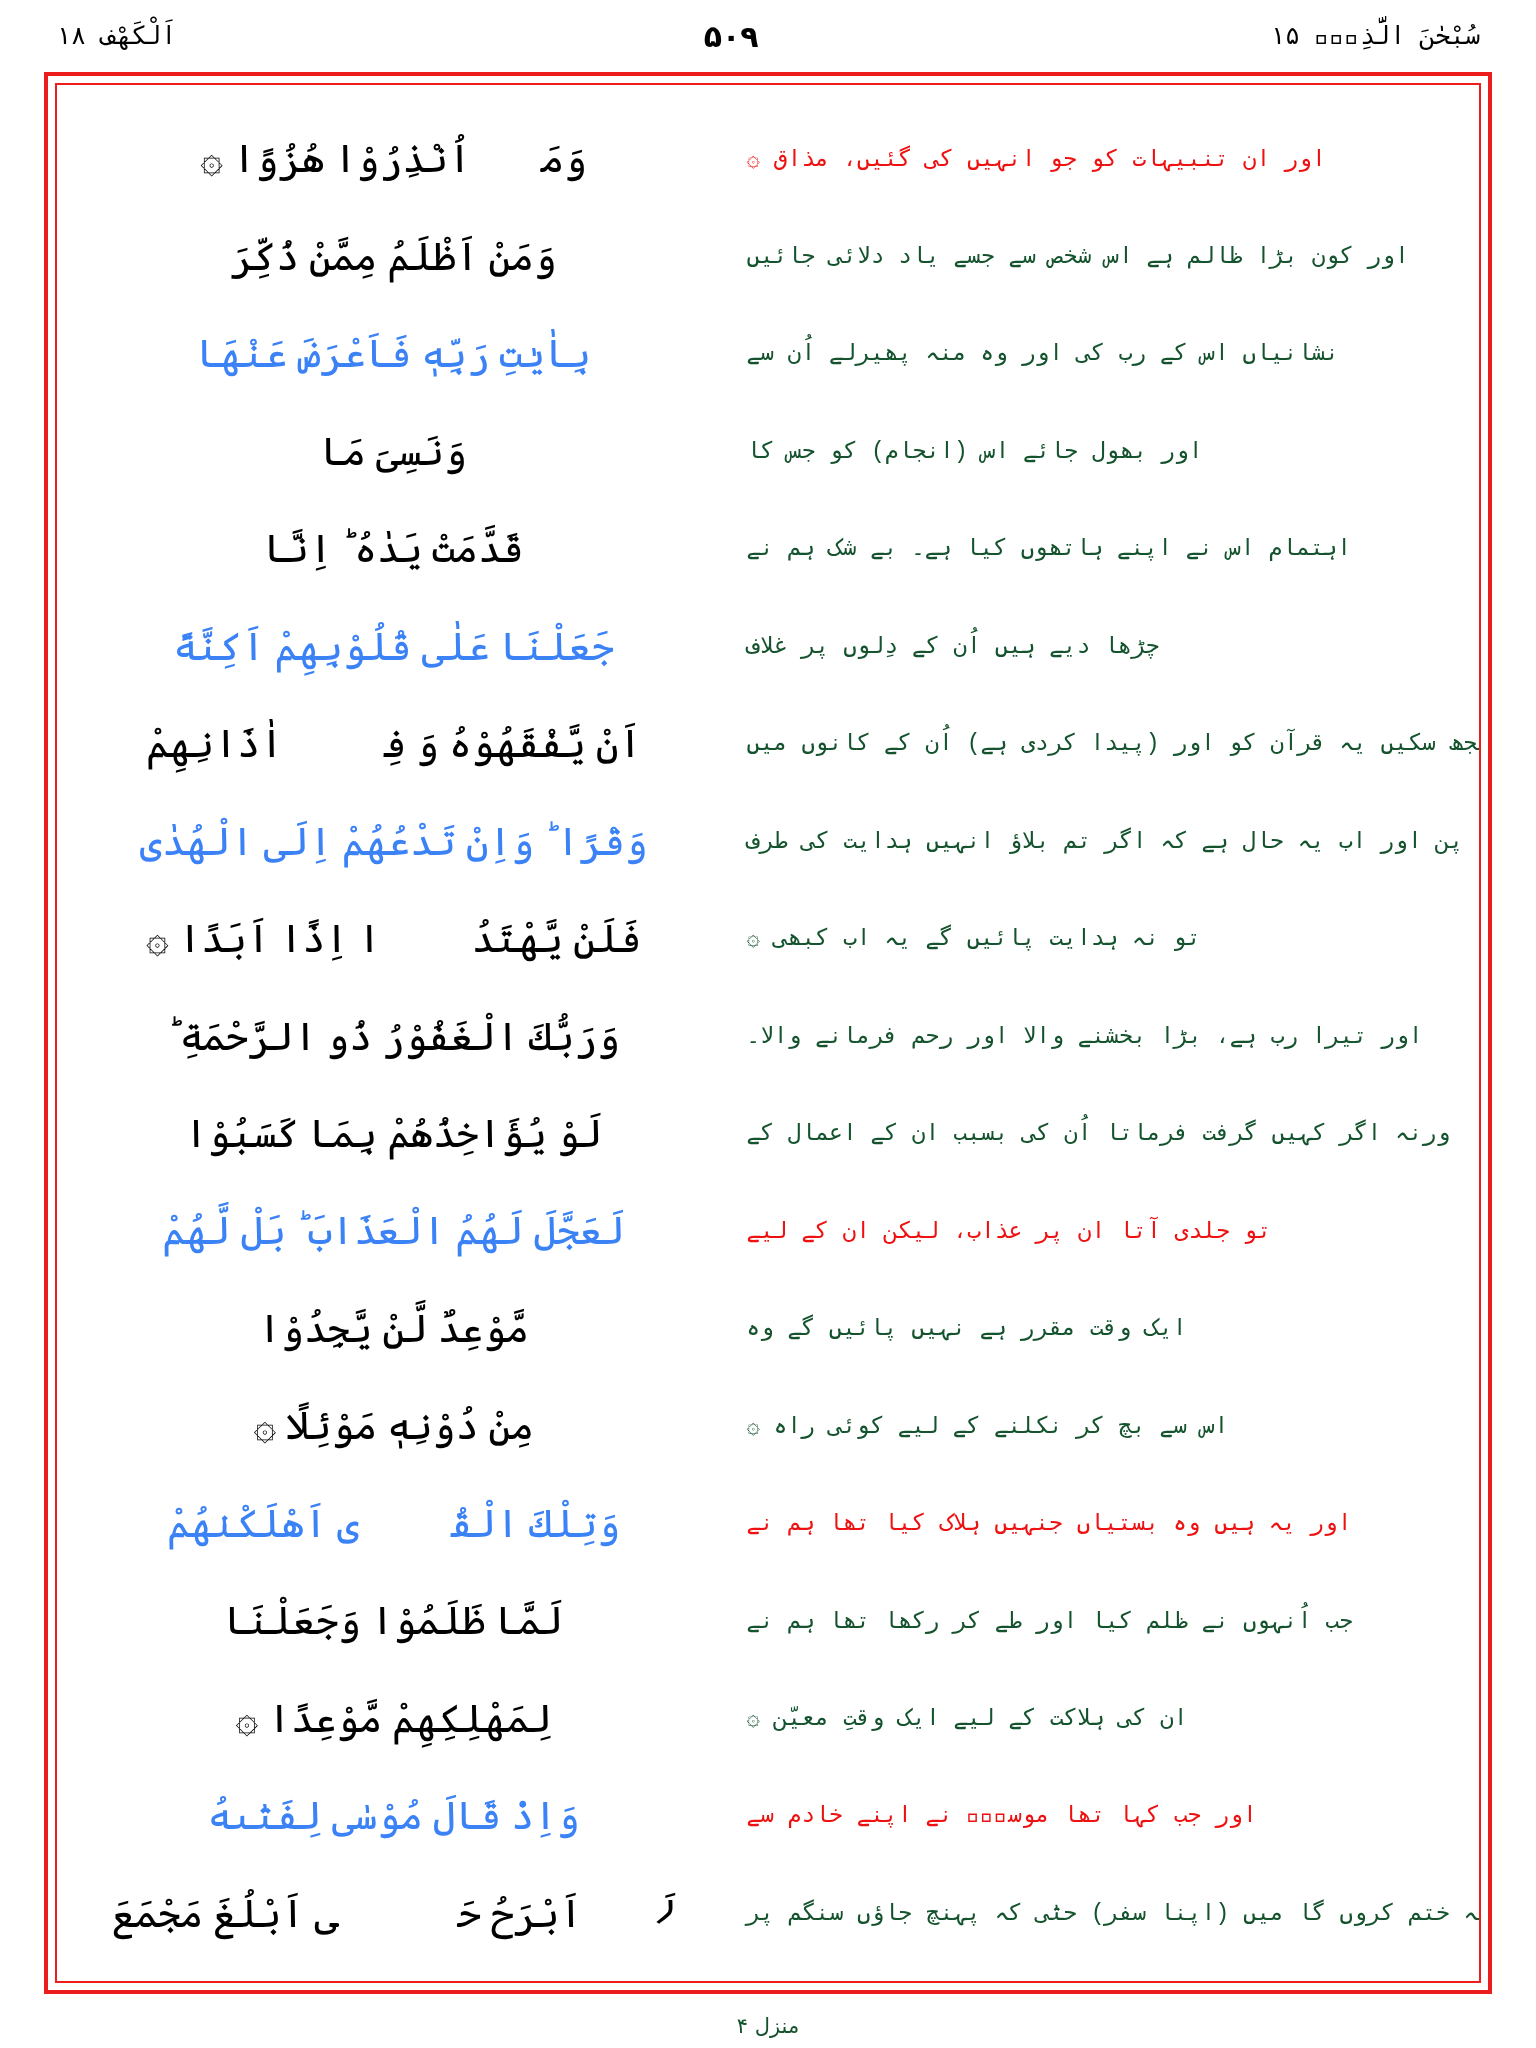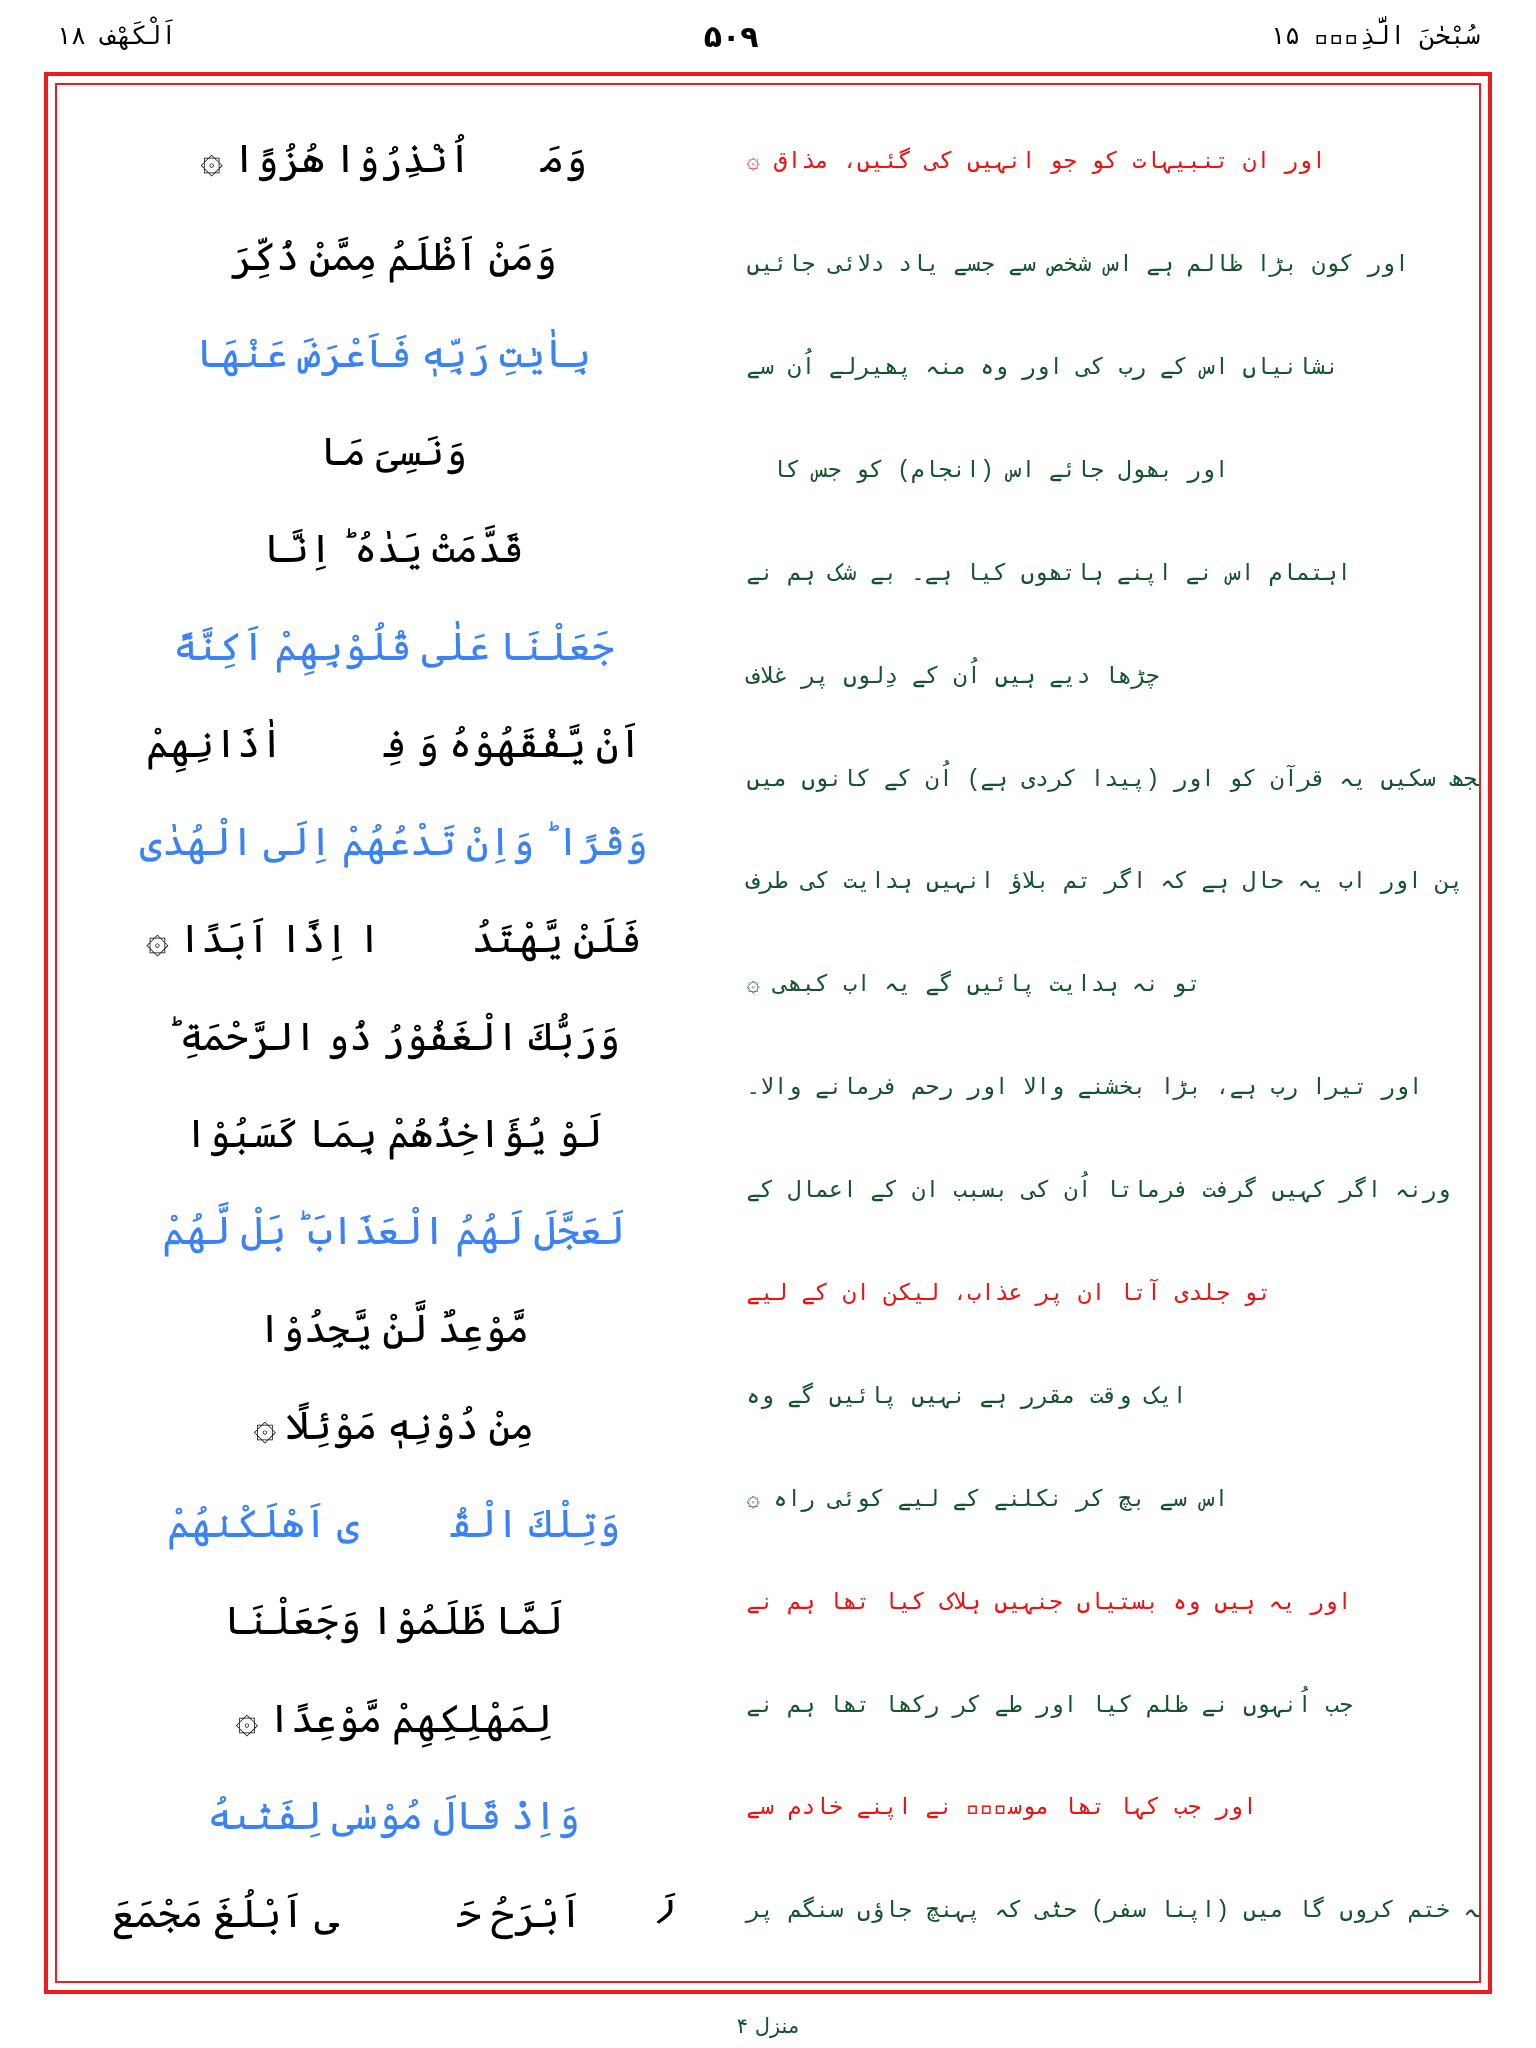--- a/index.html
+++ b/index.html
@@ -118,21 +118,21 @@
     font-size: 23px;
     line-height: 1.15;
     color: #14532d;
     direction: rtl;
     white-space: nowrap;
     letter-spacing: 0.2px;
   }
   .ur-line.red { color: #ee1111; }
   .ur-line.center { justify-content: center; }
   .ur-line.start { justify-content: flex-start; }
-  .ur-line.end { justify-content: flex-end; margin-left: 26px; }
+  .ur-line.end { justify-content: flex-end; }
 
   
   .footer {
     position: absolute;
     bottom: 10px;
     left: 0;
     right: 0;
     text-align: center;
     font-size: 21px;
     color: #14532d;
@@ -164,20 +164,21 @@
           <div class="ur-line start" data-bind="urdu_lines.6.text">تاکہ نہ سمجھ سکیں یہ قرآن کو اور (پیدا کردی ہے) اُن کے کانوں میں</div>
           <div class="ur-line start" data-bind="urdu_lines.7.text">بہرہ پن اور اب یہ حال ہے کہ اگر تم بلاؤ انہیں ہدایت کی طرف</div>
           <div class="ur-line center" data-bind="urdu_lines.8.text">تو نہ ہدایت پائیں گے یہ اب کبھی ۞</div>
           <div class="ur-line center" data-bind="urdu_lines.9.text">اور تیرا رب ہے، بڑا بخشنے والا اور رحم فرمانے والا۔</div>
           <div class="ur-line start" data-bind="urdu_lines.10.text">ورنہ اگر کہیں گرفت فرماتا اُن کی بسبب ان کے اعمال کے</div>
           <div class="ur-line center red" data-bind="urdu_lines.11.text">تو جلدی آتا ان پر عذاب، لیکن ان کے لیے</div>
           <div class="ur-line center" data-bind="urdu_lines.12.text">ایک وقت مقرر ہے نہیں پائیں گے وہ</div>
           <div class="ur-line center" data-bind="urdu_lines.13.text">اس سے بچ کر نکلنے کے لیے کوئی راہ ۞</div>
           <div class="ur-line center red" data-bind="urdu_lines.14.text">اور یہ ہیں وہ بستیاں جنہیں ہلاک کیا تھا ہم نے</div>
           <div class="ur-line center" data-bind="urdu_lines.15.text">جب اُنہوں نے ظلم کیا اور طے کر رکھا تھا ہم نے</div>
+          <div class="ur-line center" data-bind="urdu_lines.16.text">ان کی ہلاکت کے لیے ایک وقتِ معیّن ۞</div>
           <div class="ur-line center red" data-bind="urdu_lines.17.text">اور جب کہا تھا موسیٰؑ نے اپنے خادم سے</div>
           <div class="ur-line start" data-bind="urdu_lines.18.text">کہ نہ ختم کروں گا میں (اپنا سفر) حتٰی کہ پہنچ جاؤں سنگم پر</div>
         </div>
 
         <div class="col col-arabic">
           <div class="ar-line" data-bind="arabic_lines.0.text">وَمَاۤ اُنْذِرُوْا هُزُوًا ۞</div>
           <div class="ar-line" data-bind="arabic_lines.1.text">وَمَنْ اَظْلَمُ مِمَّنْ ذُكِّرَ</div>
           <div class="ar-line red" data-bind="arabic_lines.2.text">بِاٰيٰتِ رَبِّهٖ فَاَعْرَضَ عَنْهَا</div>
           <div class="ar-line" data-bind="arabic_lines.3.text">وَنَسِیَ مَا</div>
           <div class="ar-line" data-bind="arabic_lines.4.text">قَدَّمَتْ يَدٰهُ ؕ اِنَّا</div>

